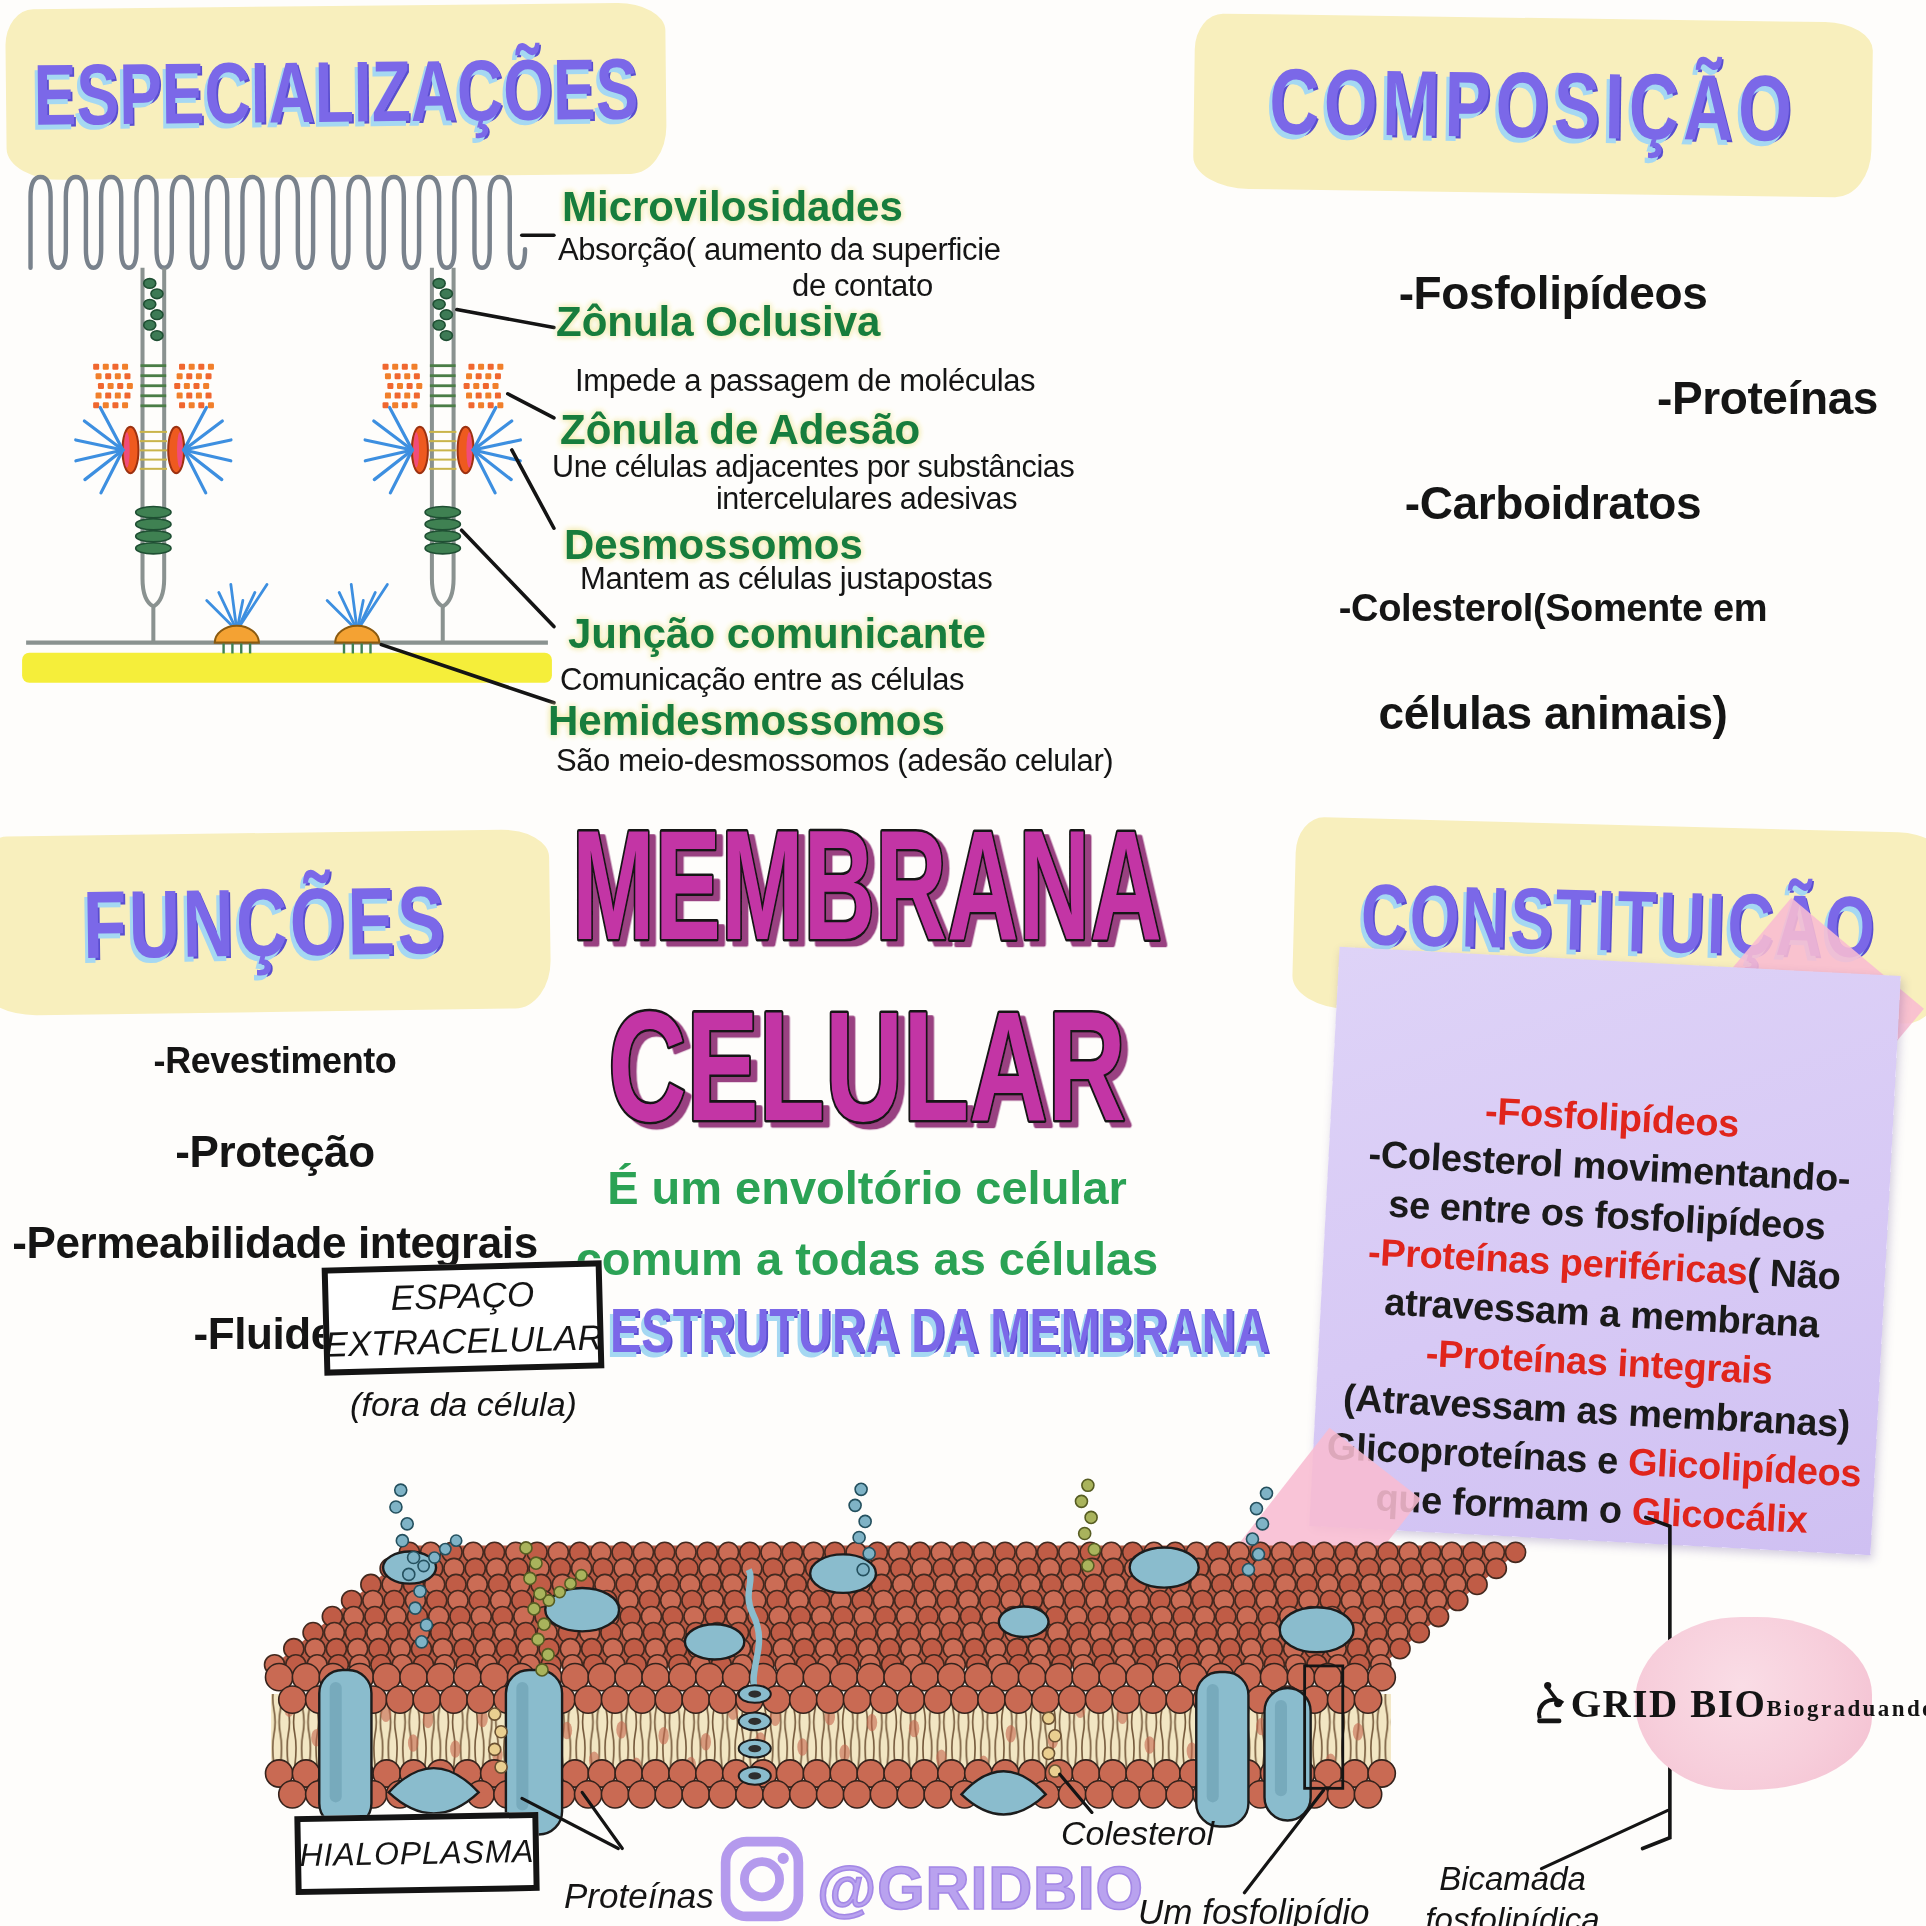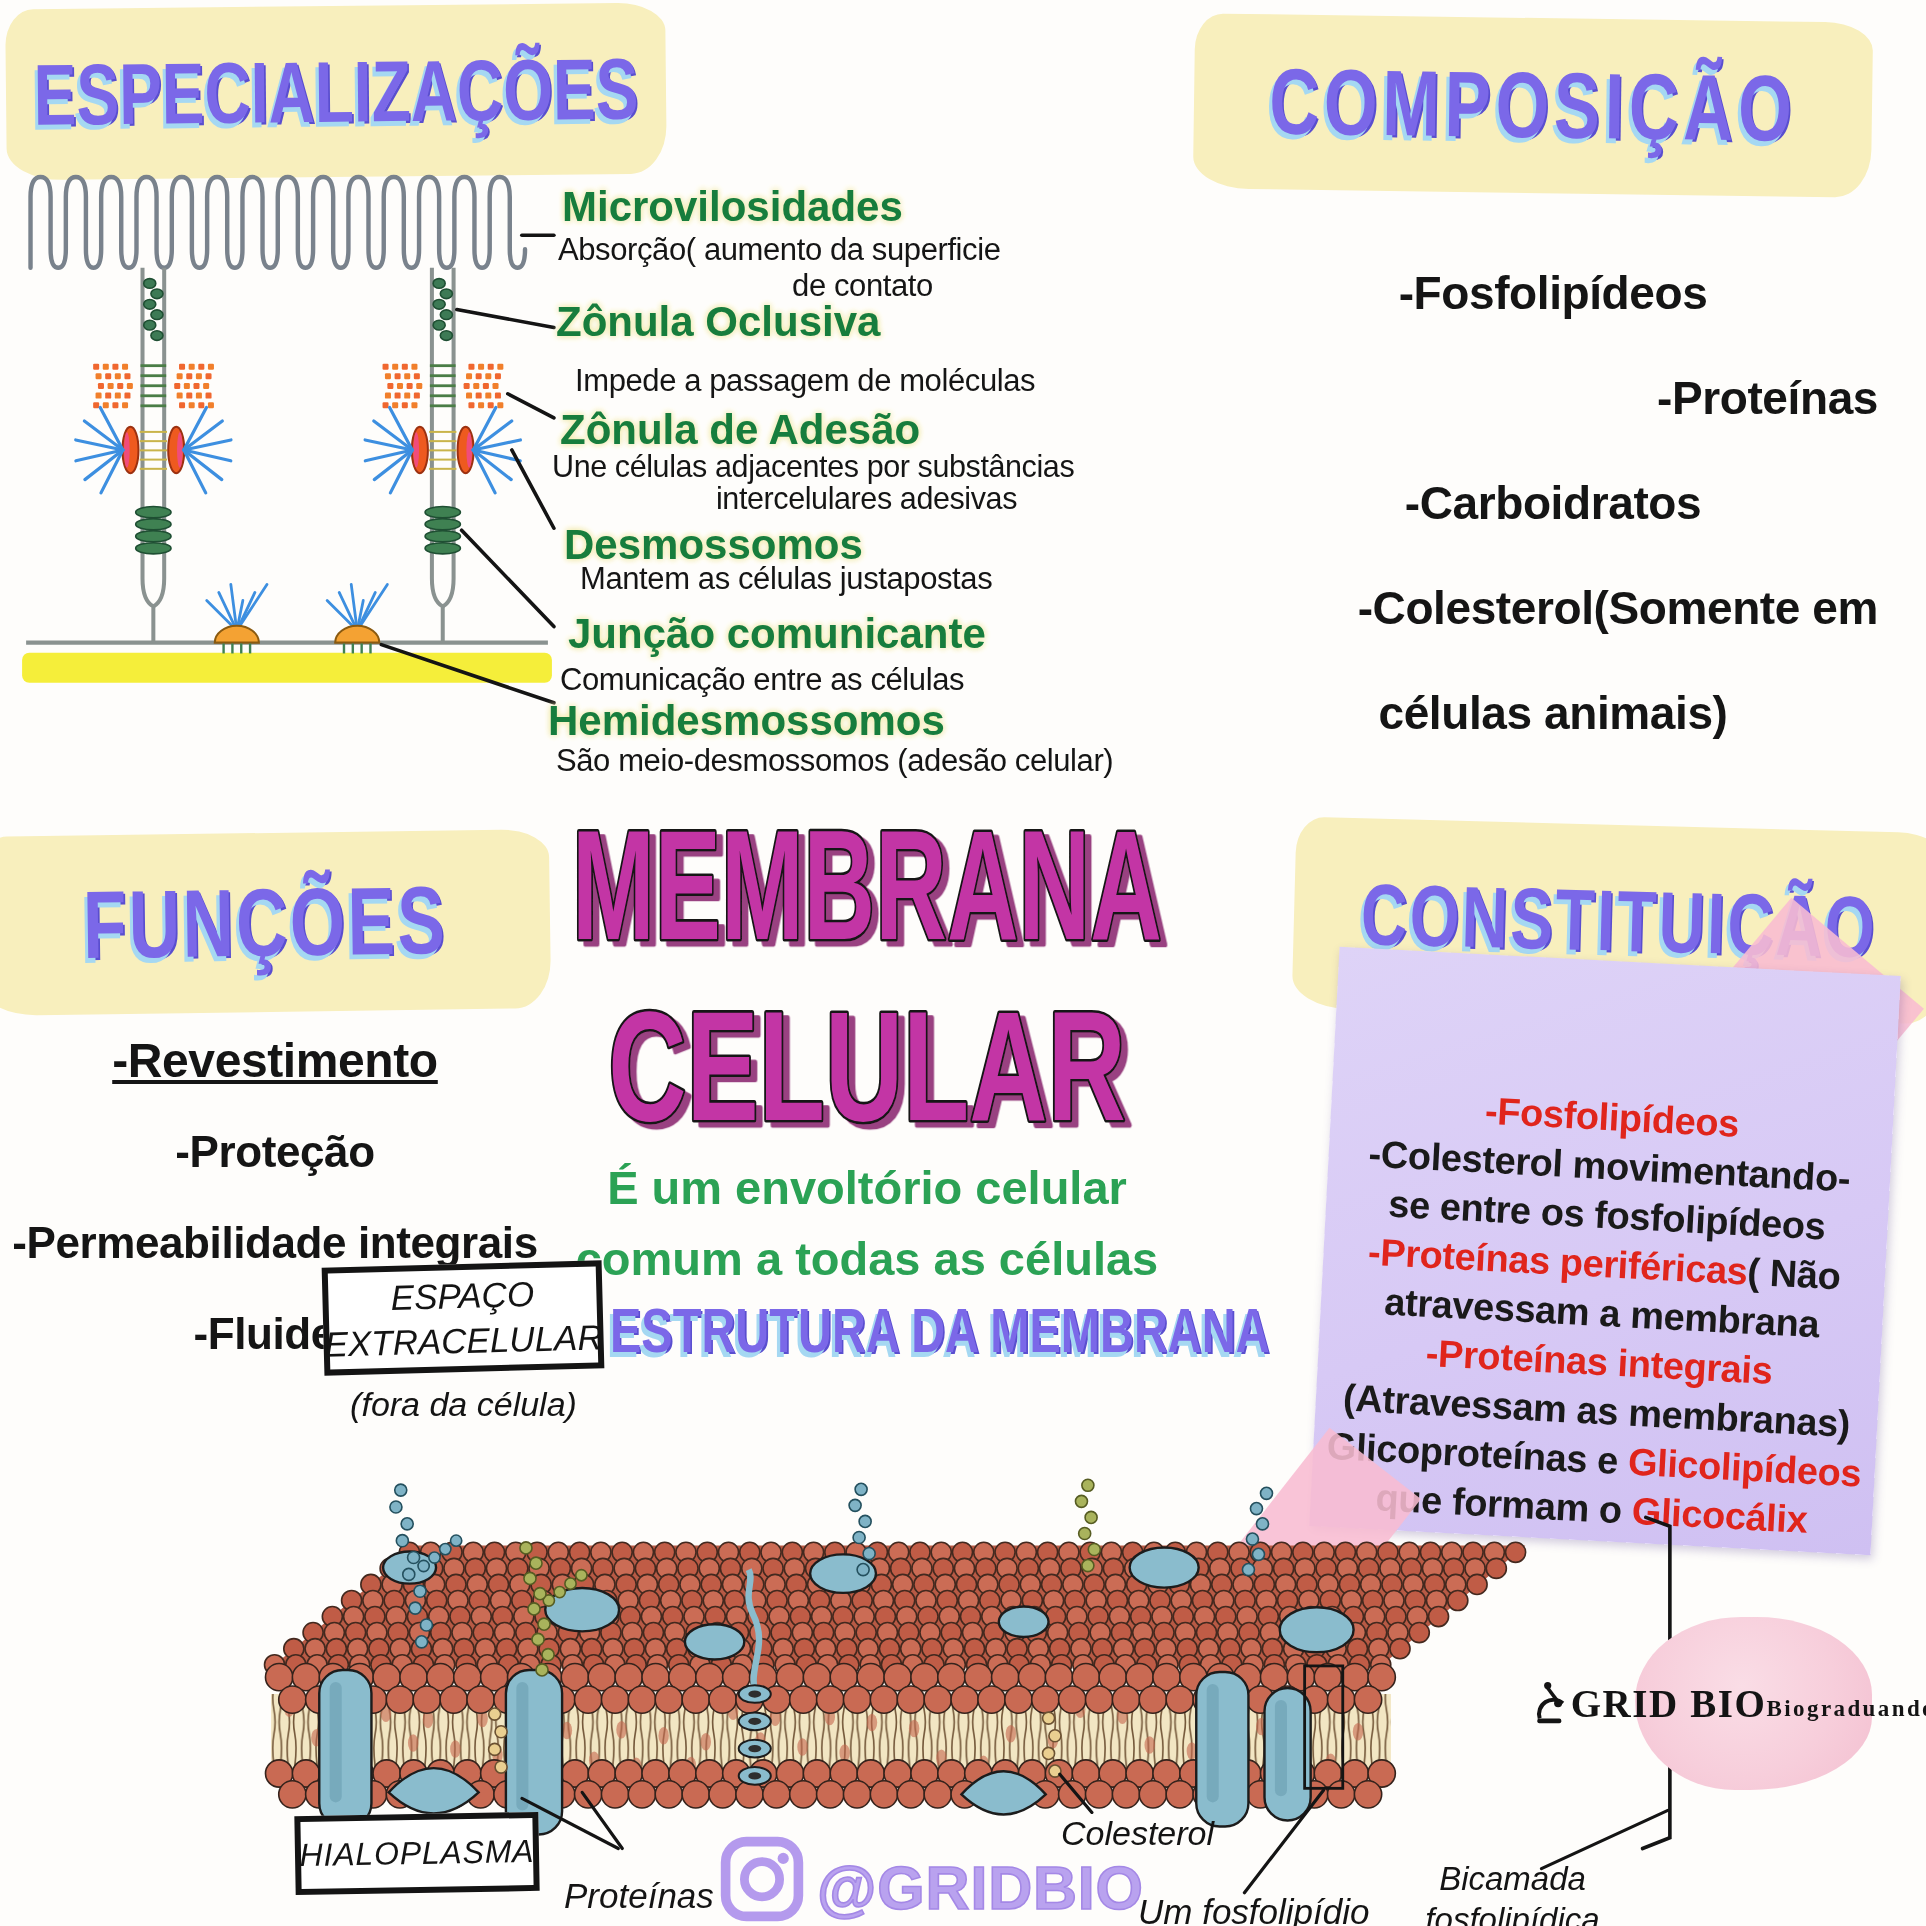--- a/index.html
+++ b/index.html
@@ -78,26 +78,26 @@
 <div class="abs strip" style="left:1294px;top:825px;width:650px;height:191px;transform:rotate(1.5deg);">
   <div class="bheading" style="font-size:64px;letter-spacing:2.4px;">
     <span class="stretch">CONSTITUIÇÃO</span>
   </div>
 </div>
 
 <div class="abs" style="left:1228px;top:241px;width:650px;text-align:center;">
   <div class="listtext" style="font-size:46px;line-height:105px;">-Fosfolipídeos</div>
   <div class="listtext" style="font-size:46px;line-height:105px;text-align:right;">-Proteínas</div>
   <div class="listtext" style="font-size:46px;line-height:105px;">-Carboidratos</div>
-  <div class="listtext" style="font-size:46px;line-height:105px;text-align:right;">-Colesterol(Somente em</div>
+  <div class="listtext" style="font-size:38px;line-height:105px;">-Colesterol(Somente em</div>
   <div class="listtext" style="font-size:46px;line-height:105px;">células animais)</div>
 </div>
 
 <div class="abs" style="left:0px;top:1015px;width:550px;text-align:center;">
-  <div class="listtext" style="font-size:48px;line-height:91px;text-decoration:underline;">-Revestimento</div>
+  <div class="listtext" style="font-size:36px;line-height:91px;">-Revestimento</div>
   <div class="listtext" style="font-size:44px;line-height:91px;">-Proteção</div>
   <div class="listtext" style="font-size:44px;line-height:91px;">-Permeabilidade integrais</div>
   <div class="listtext" style="font-size:44px;line-height:91px;">-Fluidez</div>
 </div>
 
 <svg id="jsvg" class="abs" style="left:12px;top:169px;" width="546" height="582" viewBox="0 0 1360 1450">
     <rect x="25" y="1205" width="1320" height="75" rx="18" fill="#f5ee3a"></rect>
     <path d="M46 246 L46 70 Q46 20 71 20 Q96 20 96 70 L96 200 Q96 246 115 246 Q134 246 134 200 L134 70 Q134 20 159 20 Q184 20 184 70 L184 200 Q184 246 203 246 Q222 246 222 200 L222 70 Q222 20 247 20 Q272 20 272 70 L272 200 Q272 246 291 246 Q310 246 310 200 L310 70 Q310 20 335 20 Q360 20 360 70 L360 200 Q360 246 379 246 Q398 246 398 200 L398 70 Q398 20 423 20 Q448 20 448 70 L448 200 Q448 246 467 246 Q486 246 486 200 L486 70 Q486 20 511 20 Q536 20 536 70 L536 200 Q536 246 555 246 Q574 246 574 200 L574 70 Q574 20 599 20 Q624 20 624 70 L624 200 Q624 246 643 246 Q662 246 662 200 L662 70 Q662 20 687 20 Q712 20 712 70 L712 200 Q712 246 731 246 Q750 246 750 200 L750 70 Q750 20 775 20 Q800 20 800 70 L800 200 Q800 246 819 246 Q838 246 838 200 L838 70 Q838 20 863 20 Q888 20 888 70 L888 200 Q888 246 907 246 Q926 246 926 200 L926 70 Q926 20 951 20 Q976 20 976 70 L976 200 Q976 246 995 246 Q1014 246 1014 200 L1014 70 Q1014 20 1039 20 Q1064 20 1064 70 L1064 200 Q1064 246 1083 246 Q1102 246 1102 200 L1102 70 Q1102 20 1127 20 Q1152 20 1152 70 L1152 200 Q1152 246 1171 246 Q1190 246 1190 200 L1190 70 Q1190 20 1215 20 Q1240 20 1240 70 L1240 200 Q1240 246 1259 246 Q1278 246 1278 200 " stroke="#79828c" stroke-width="11" fill="none" stroke-linecap="round"></path>
     <line x1="35" y1="1180" x2="1335" y2="1180" stroke="#8a9290" stroke-width="10"></line>
     <path d="M325 246 L325 1020 Q325 1075 352 1090 L352 1180" stroke="#8a9290" stroke-width="10" fill="none"></path>

